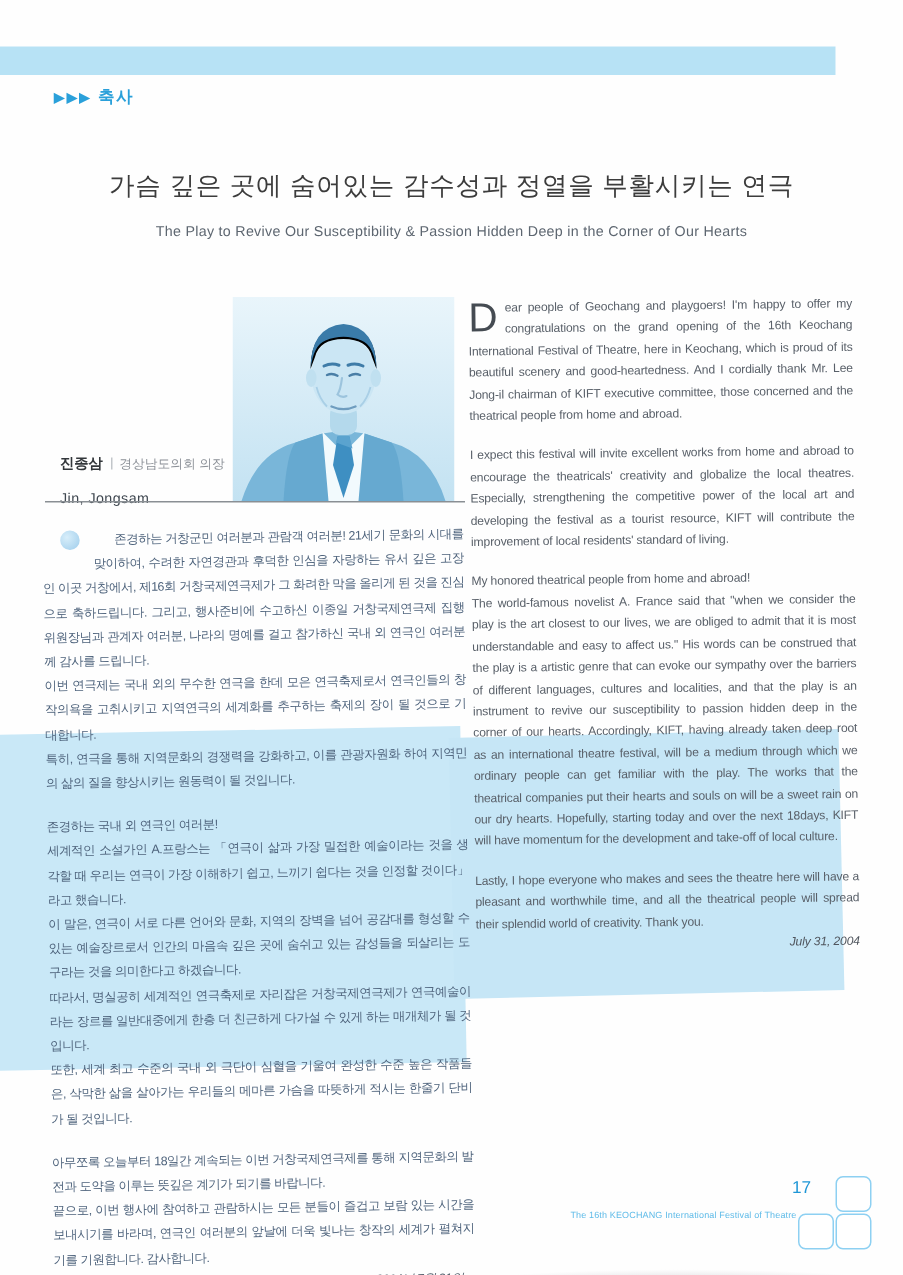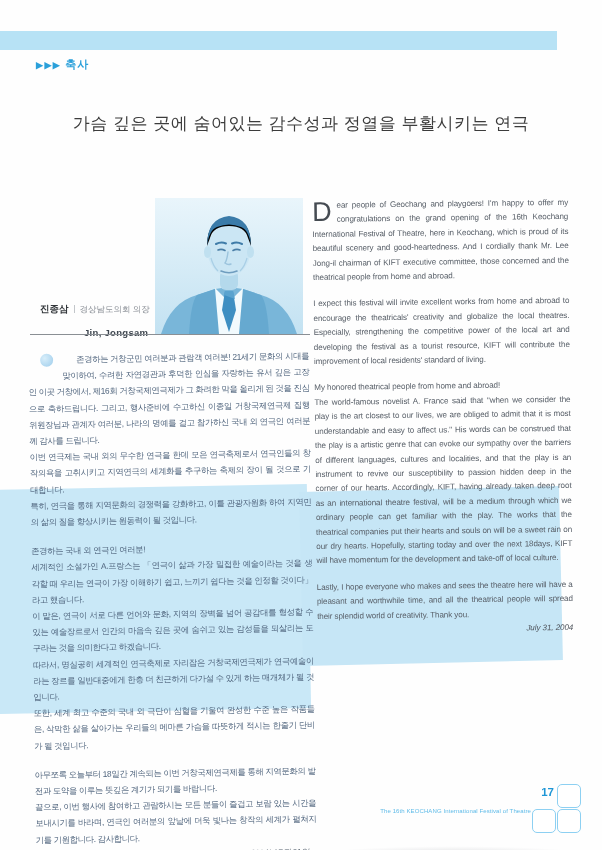--- a/index.html
+++ b/index.html
@@ -25,21 +25,21 @@
                 background:#c6e6f6; transform:rotate(-1.3deg); }
 
   
   .portrait { position:absolute; left:155px; top:198px; width:148px; height:136px; }
 
   
   .profile { position:absolute; left:40px; top:271px; width:132px; }
   .profile-ko { font-size:8.5px; color:#8b9097; margin-bottom:11px; white-space:nowrap;margin-top:32px; }
   .profile-ko .nm { color:#33373b; font-weight:bold; font-size:9.5px; }
   .pdiv { display:inline-block; width:1px; height:8px; background:#c2c6ca; margin:0 5px -1px 5px; }
-  .profile-en-name { font-weight:bold; color:#3f4750; font-size:9.5px; margin-bottom:3px; letter-spacing:0.3px;margin-left:44px; }
+  .profile-en-name { font-weight:normal; color:#3f4750; font-size:9.5px; margin-bottom:3px; letter-spacing:0.3px; }
   .profile-en-role { color:#6a737c; font-size:8.5px; line-height:12px; }
 
   .rule { position:absolute; left:30px; top:334px; width:280px; height:1px; background:#8a8f94; }
 
   
   .col-left { position:absolute; left:28px; top:352px; width:281px;
               transform:rotate(-0.9deg); transform-origin:top left;
               font-size:8.3px; color:#4e637c; line-height:16.2px;
               text-align:justify; letter-spacing:-0.3px; }
   .col-left p { margin:0; }
@@ -56,22 +56,22 @@
                font-size:8.1px; color:#596069; line-height:14.4px;
                text-align:justify; letter-spacing:-0.1px; }
   .col-right p { margin:0; }
   .col-right .gap { margin-top:12px; }
   .dropcap { float:left; font-size:27px; line-height:23px; padding:2px 5px 0 0; color:#454b52; }
   .e-date { text-align:right; font-style:italic; margin-top:13px; color:#50565e; }
 
   
   .footer-text { position:absolute; left:351px; top:808px; width:180px; text-align:right;
                  font-size:6px; color:#5fbbe8; letter-spacing:0.1px; }
-  .page-num { position:absolute; left:528px; top:786px; width:26px; text-align:right;
-              font-size:11.5px; font-weight:bold; color:#1e96d6; }
+  .page-num { position:absolute; left:528px; top:786px; width:26px; text-align:left;
+              font-size:11.5px; font-weight:normal; color:#1e96d6; }
   .sq { position:absolute; width:22px; height:22px; border:1px solid #8dd0f2;
         border-radius:5px; background:#fff; }
   .sq1 { left:557px; top:784px; }
   .sq2 { left:532px; top:809px; }
   .sq3 { left:557px; top:809px; }
 
   .curl-shadow { position:absolute; right:0; bottom:0; width:330px; height:14px;
     background:radial-gradient(ellipse 65% 110% at 55% 150%, rgba(110,115,125,0.30), rgba(255,255,255,0) 70%); }
 </style>
 </head>
@@ -79,20 +79,21 @@
 
 <div class="page">
 
   <div class="top-band"></div>
 
   <div class="section-label">
     <span class="arrows">▶▶▶</span><span>축사</span>
   </div>
 
   <h1 class="title">가슴 깊은 곳에 숨어있는 감수성과 정열을 부활시키는 연극</h1>
+  <div class="subtitle">The Play to Revive Our Susceptibility &amp; Passion Hidden Deep in the Corner of Our Hearts</div>
 
   <div class="blue-left"></div>
   <div class="blue-right"></div>
 
   <svg class="portrait" viewBox="0 0 148 136" xmlns="http://www.w3.org/2000/svg">
     <defs>
       <linearGradient id="pbg" x1="0" y1="0" x2="0" y2="1">
         <stop offset="0" stop-color="#e9f5fb"></stop>
           <stop offset="1" stop-color="#c3e2f2"></stop>
       </linearGradient>

